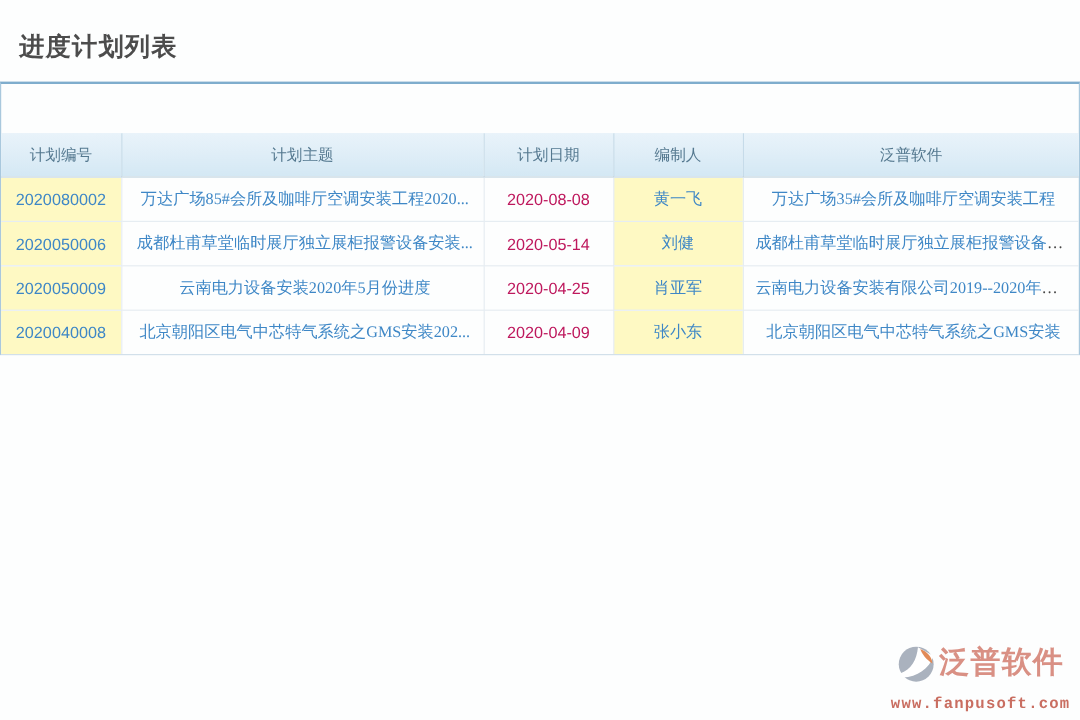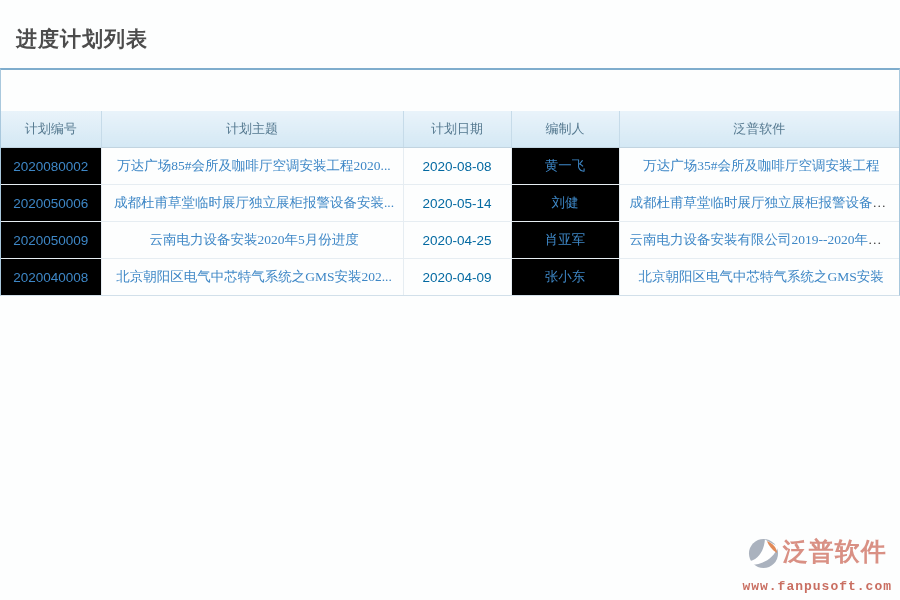--- a/index.html
+++ b/index.html
@@ -33,23 +33,23 @@
   td{
     height:36px;font-size:13.5px;color:#444;
     border-right:1px solid #e6edf2;border-bottom:1px solid #e6edf2;
     white-space:nowrap;overflow:hidden;text-overflow:ellipsis;
     padding:0;
   }
   td:last-child{border-right:none;}
   tr:last-child td{border-bottom:none;}
   td.center{text-align:center;}
   td.left{padding-left:10px;padding-right:6px;text-align:center;font-family:Liberation Serif, serif;}
-  td.tint{background:#000000;}
+  td.tint{background:#fef9c3;}
   .link{color:#3e87c6;cursor:pointer;}
-  .date{color:#0369a1;}
+  .date{color:#be185d;}
   .footer-logo{
     position:absolute;right:8px;bottom:6px;
     display:flex;flex-direction:column;align-items:center;
     user-select:none;
     font-family:Liberation Mono, monospace;
   }
   .brand-row{display:flex;align-items:center;gap:4px;}
   .brand-text{
     font-size:25px;font-weight:bold;color:#d99084;letter-spacing:1px;
     line-height:30px;

